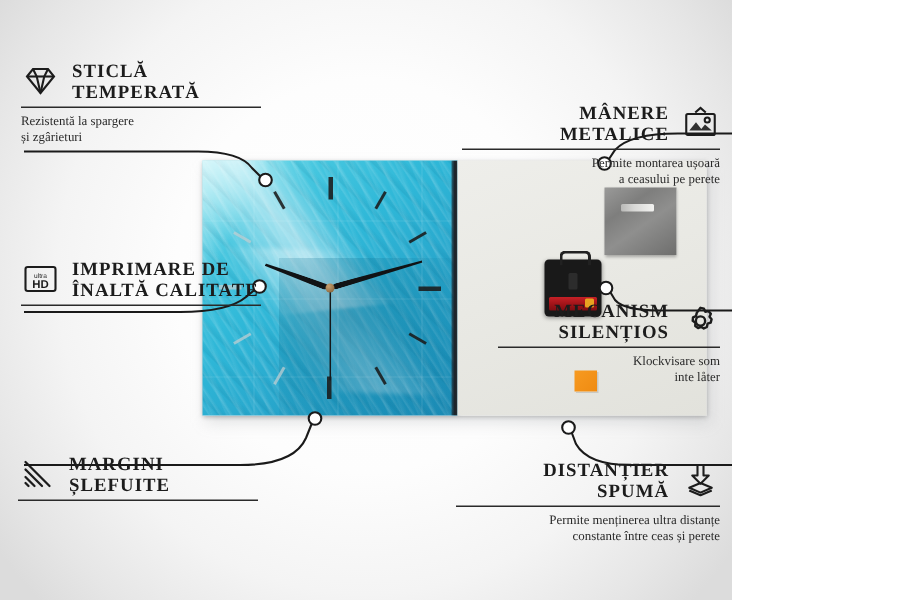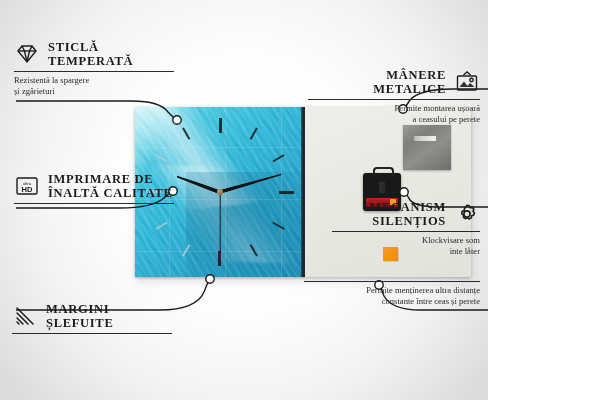--- a/index.html
+++ b/index.html
@@ -468,18 +468,31 @@
         </g>
           </svg>
       </span>
     </div>
     <div class="rule"></div>
     <div class="desc">Klockvisare som
 inte låter</div>
   </div>
 
   <div class="callout right" id="callout-foam-spacer">
+    <div class="head">
+      <span class="title">DISTANȚIER
+SPUMĂ</span>
+      <span class="ico">
+        <svg viewBox="0 0 26 24">
+            <g fill="none" stroke="currentColor" stroke-width="1.4" stroke-linejoin="round">
+          <path d="M11 2 H15 V9 H18.5 L13 14.5 L7.5 9 H11 Z"></path>
+          <path d="M13 14 L20.5 17.2 L13 20.4 L5.5 17.2 Z"></path>
+          <path d="M5.5 19 L13 22.2 L20.5 19"></path>
+        </g>
+          </svg>
+      </span>
+    </div>
     <div class="rule"></div>
     <div class="desc">Permite menținerea ultra distanțe
 constante între ceas și perete</div>
   </div>
 
 </div>
 
 </body></html>

